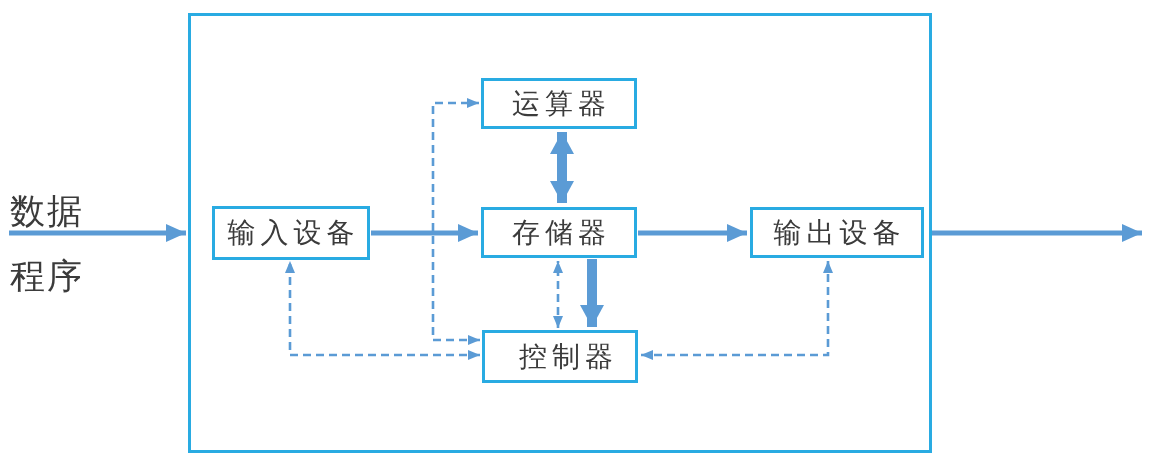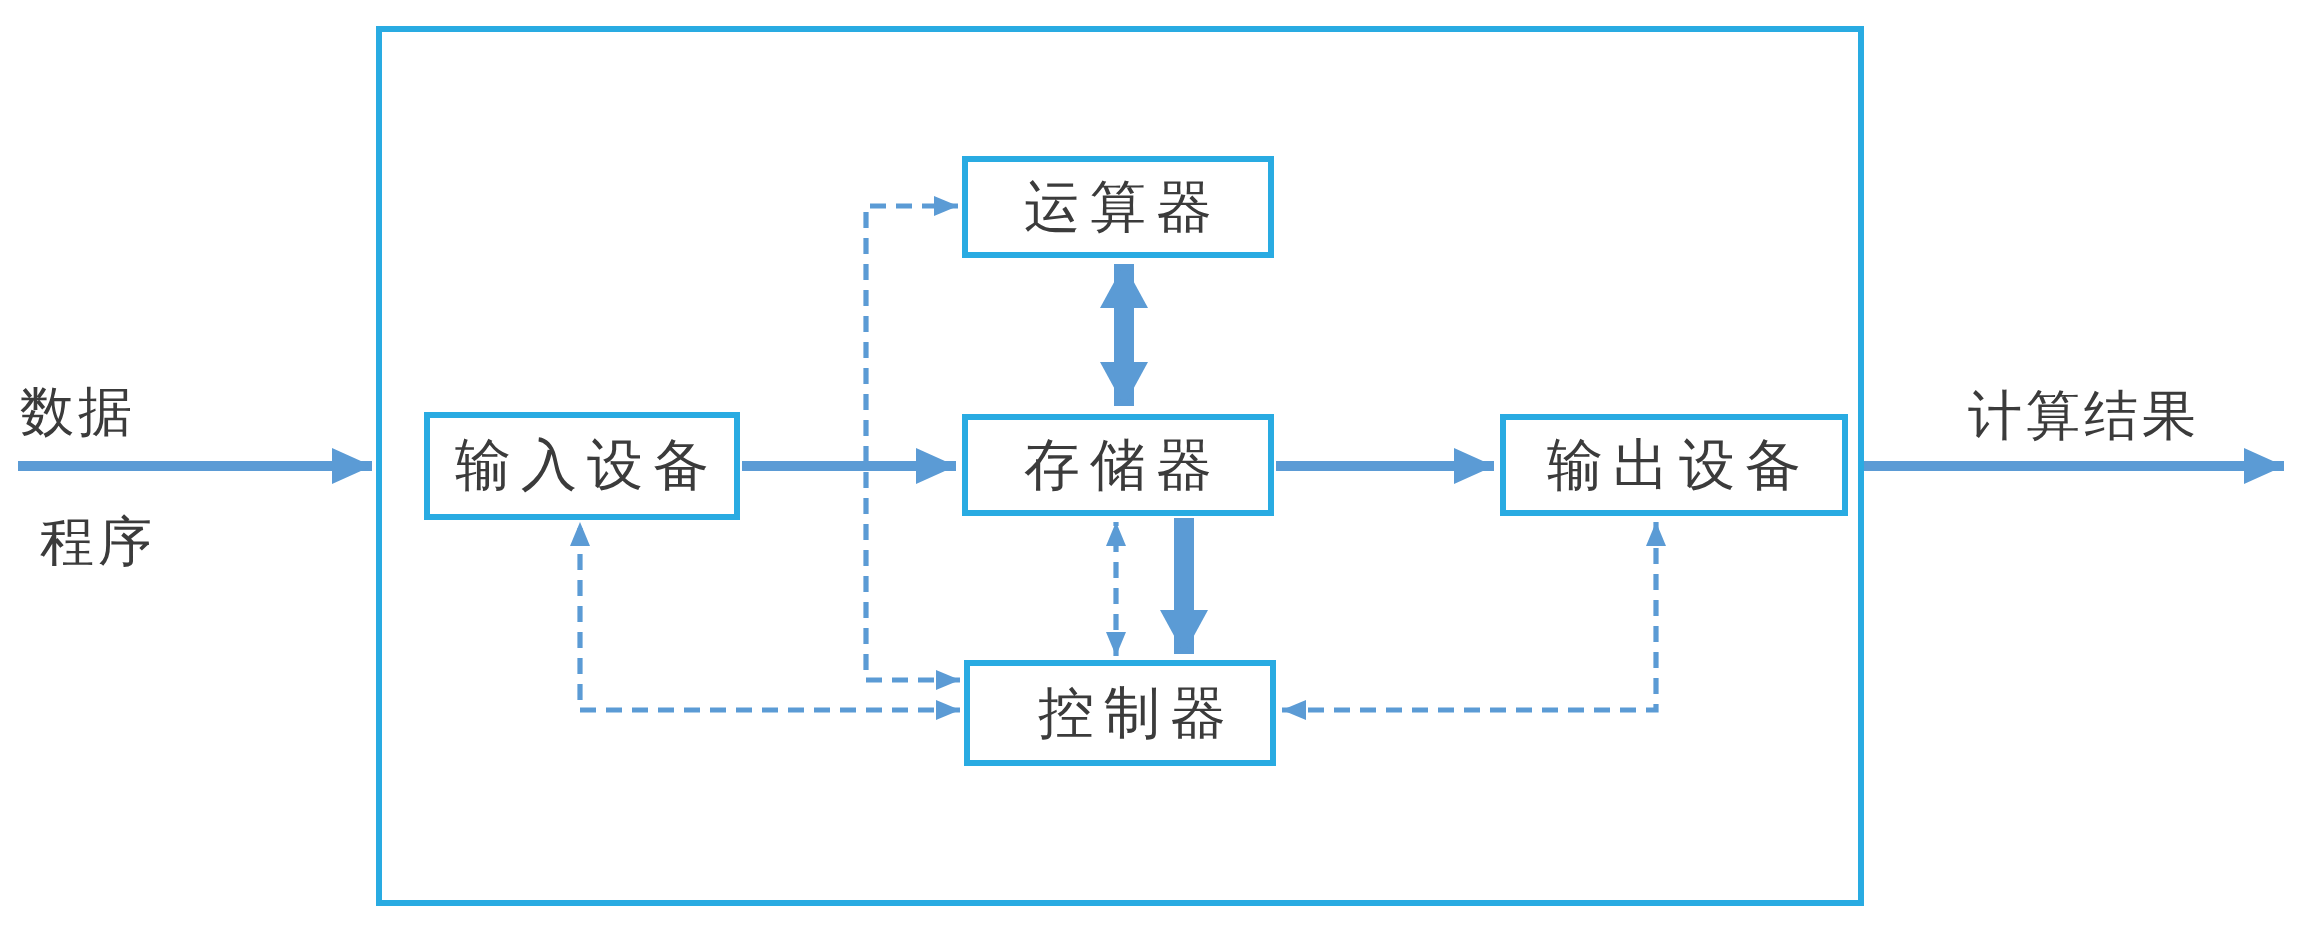--- a/index.html
+++ b/index.html
@@ -39,26 +39,26 @@
     text-indent: 5px; 
     white-space: nowrap;
   }
   .node.input-device  { left: 212px; top: 206px; width: 158px; height: 54px; }
   .node.alu           { left: 481px; top:  78px; width: 156px; height: 51px; }
   .node.memory        { left: 481px; top: 207px; width: 156px; height: 51px; text-align: right; }
   .node.output-device { left: 750px; top: 207px; width: 174px; height: 51px; }
   .node.controller    { left: 482px; top: 330px; width: 156px; height: 53px; padding-left: 12px; }
   .side-label {
     position: absolute;
-    font-size: 27px;
+    font-size: 35px;
     letter-spacing: 2px;
     white-space: nowrap;
   }
   .label-data    { left: 10px;  top: 188px; }
-  .label-program { left: 20px;  top: 253px; }
+  .label-program { left: 10px;  top: 253px; }
   .label-result  { left: 984px; top: 190px; }
   svg.wires {
     position: absolute;
     left: 0; top: 0;
     width: 1151px; height: 467px;
     pointer-events: none;
   }
   .ah { fill: var(--arrow); }
   .edge { stroke: var(--arrow); fill: none; }
   .edge-solid  { stroke-width: 5; }
@@ -67,21 +67,20 @@
 </style>
 </head>
 <body>
 
 <div class="canvas">
 
   <div class="system-box"></div>
 
   <div class="side-label label-data">数据</div>
   <div class="side-label label-program">程序</div>
-  <div class="side-label label-result">计算结果</div>
 
   <div class="node input-device">输入设备</div>
   <div class="node alu">运算器</div>
   <div class="node memory">存储器</div>
   <div class="node controller">控制器</div>
   <div class="node output-device">输出设备</div>
 
   <svg class="wires" viewBox="0 0 1151 467" xmlns="http://www.w3.org/2000/svg">
     <defs>
       <marker id="ah-thin" markerUnits="userSpaceOnUse" markerWidth="20" markerHeight="18" refX="20" refY="9" orient="auto-start-reverse">

